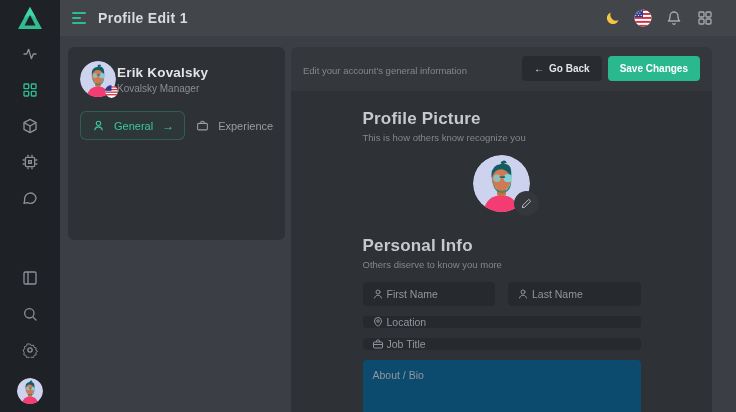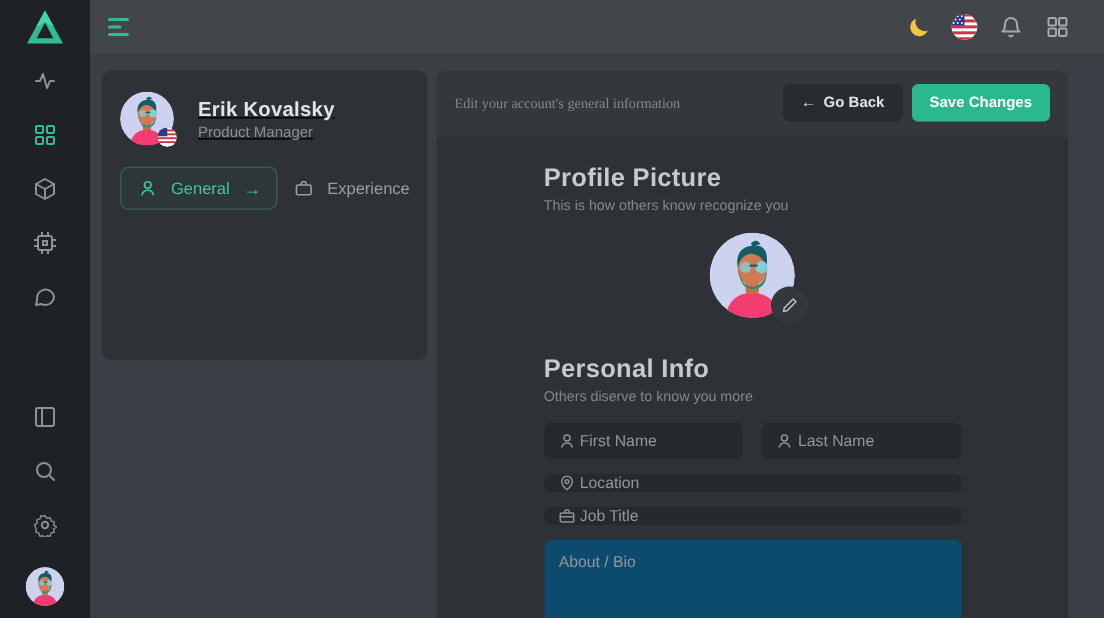--- a/index.html
+++ b/index.html
@@ -25,38 +25,38 @@
   .burger span { height:2px; border-radius:2px; background:#2fbd8f; display:block; }
   .burger span:nth-child(1){ width:14px; } .burger span:nth-child(2){ width:9px; } .burger span:nth-child(3){ width:14px; }
   .topbar-title { color:#d8dadc; font-size:14px; font-weight:bold; letter-spacing:.3px; }
   .topbar-right { margin-left:auto; display:flex; align-items:center; gap:9px; }
   .top-icon { width:22px; height:22px; display:flex; align-items:center; justify-content:center; color:#a6a9ad; cursor:pointer; }
 
   .content { flex:1; display:flex; align-items:flex-start; gap:6px; padding:11px 24px 0 8px; overflow:hidden; }
 
   
   .card { width:217px; height:193px; background:#2e3135; border-radius:6px; padding:12px; flex-shrink:0; }
-  .card-user { display:flex; align-items:center; gap:16px; padding:2px 0 0 0;text-decoration:underline; }
+  .card-user { display:flex; align-items:center; gap:1px; padding:2px 0 0 0; }
   .card-avatar-wrap { position:relative; width:36px; height:36px; }
   .card-avatar { width:36px; height:36px; border-radius:50%; overflow:hidden; }
   .flag-badge { position:absolute; right:-2px; bottom:-1px; width:13px; height:13px; border-radius:50%; overflow:hidden; }
   .card-name { color:#e3e4e6; font-size:13.5px; font-weight:bold; letter-spacing:.2px; }
   .card-role { color:#8b8e93; font-size:10px; margin-top:3px; }
   .card-menu { margin-top:14px; display:flex; flex-direction:row; }
   .menu-item { height:29px; display:flex; align-items:center; gap:9px; padding:0 10px; color:#9a9da2;
                font-size:11px; border-radius:6px; cursor:pointer; margin-bottom:2px; }
   .menu-item .mi-ico { width:14px; display:flex; justify-content:center; }
   .menu-item.active { border:1px solid rgba(62,199,154,.28); background:rgba(62,199,154,.04); color:#3cc79a; }
   .menu-item.active .mi-arrow { margin-left:auto; color:#3cc79a; font-size:12px; }
 
   
   .panel { flex:1; height:365px; border-radius:6px 6px 0 0; overflow:hidden; display:flex; flex-direction:column; min-width:0; }
   .panel-head { background:#34383d; padding:9px 12px 10px 12px; display:flex; align-items:center; flex-shrink:0; }
   .ph-title { color:#cfd1d3; font-size:12.5px; font-weight:bold; letter-spacing:.2px; }
-  .ph-sub { color:#84878c; font-size:9.5px; margin-top:3px;font-family:Liberation Serif, serif; }
+  .ph-sub { color:#84878c; font-size:9.5px; margin-top:3px; }
   .ph-actions { margin-left:auto; display:flex; gap:6px; }
   .btn { border:none; border-radius:4px; font-size:10px; font-weight:bold; padding:7px 12px; cursor:pointer;
          font-family:"Liberation Sans", sans-serif; display:flex; align-items:center; gap:5px; }
   .btn-dark { background:#282b2f; color:#e3e4e6; }
   .btn-green { background:#2ab88e; color:#fff; }
   .panel-body { background:#2e3136; flex:1; }
   .form-wrap { width:278px; margin:0 auto; padding-top:18px; }
   .sec-title { color:#c7c9cc; font-size:17px; font-weight:bold; letter-spacing:.2px; }
   .sec-sub { color:#84878c; font-size:9.5px; margin-top:3px; }
   .big-avatar-row { display:flex; justify-content:center; margin-top:12px; }
@@ -172,20 +172,21 @@
   </aside>
 
   <div class="main-col">
 
     <header class="topbar">
       <div class="burger">
           <span></span>
           <span></span>
           <span></span>
         </div>
+      <div class="topbar-title">Profile Edit 1</div>
       <div class="topbar-right">
         <div class="top-icon">
           <svg width="17" height="17" viewBox="0 0 24 24">
               <path d="M20.5 14.5A8.5 8.5 0 0 1 9.5 3.5 8.5 8.5 0 1 0 20.5 14.5z" fill="#f5c643"></path>
             </svg>
         </div>
         <div class="top-icon">
           <svg width="18" height="18" viewBox="0 0 20 20">
               <defs>
                 <clipPath id="fc">
@@ -250,21 +251,21 @@
                     <rect y="6" width="20" height="2"></rect>
                     <rect y="10" width="20" height="2"></rect>
                     <rect y="14" width="20" height="2"></rect>
                   </g>
                 <rect width="10" height="9" fill="#2b3a8f"></rect>
                 </svg>
             </div>
           </div>
           <div>
             <div class="card-name">Erik Kovalsky</div>
-            <div class="card-role">Product Manager</div>
+            <div class="card-role">Kovalsky Manager</div>
           </div>
         </div>
 
         <nav class="card-menu">
           <div class="menu-item active">
             <span class="mi-ico">
               <svg width="13" height="13" viewBox="0 0 24 24" fill="none" stroke="currentColor" stroke-width="2" stroke-linecap="round">
                   <circle cx="12" cy="8" r="4"></circle>
                   <path d="M5 20c1-4 4-5.5 7-5.5s6 1.5 7 5.5"></path>
                 </svg>

